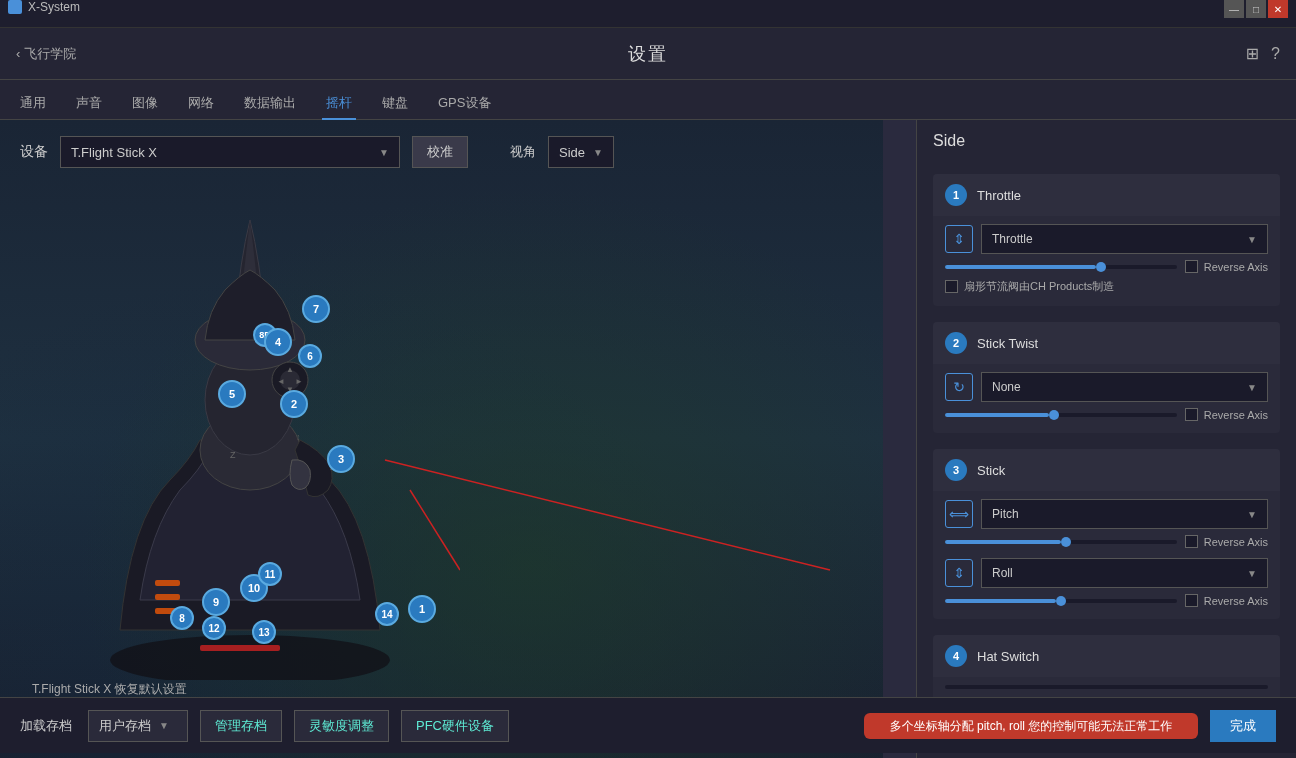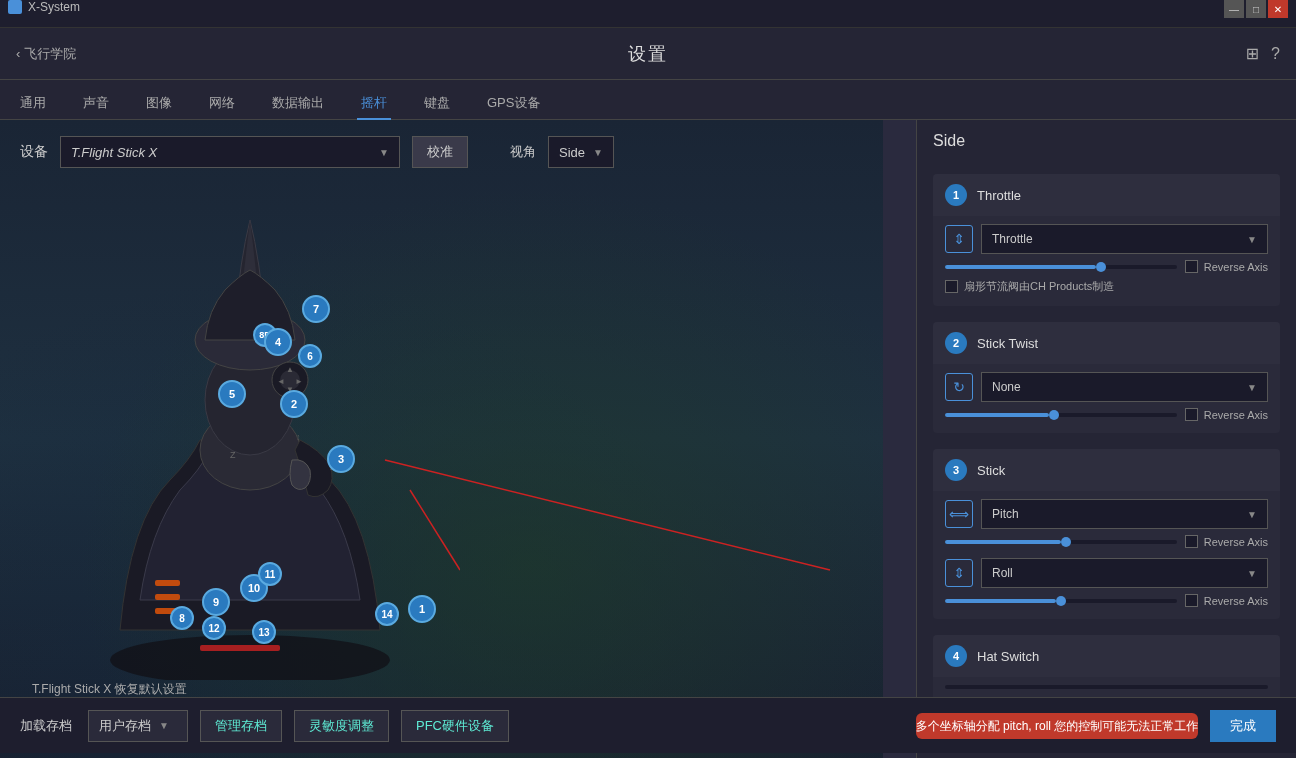--- a/index.html
+++ b/index.html
@@ -106,21 +106,21 @@
     }
 
     
     .nav-tabs {
       background: #252535;
       height: 40px;
       display: flex;
       align-items: flex-end;
       padding: 0 16px;
       border-bottom: 1px solid #444;
-      gap: 29px;
+      gap: 22px;
     }
     .nav-tab {
       padding: 6px 4px;
       color: #aaa;
       cursor: pointer;
       font-size: 13px;
       border-bottom: 2px solid transparent;
       margin-bottom: -1px;
     }
     .nav-tab.active {
@@ -176,21 +176,20 @@
       border: 1px solid #555;
       color: #ccc;
       padding: 5px 10px;
       height: 32px;
       appearance: none;
       cursor: pointer;
       display: flex;
       align-items: center;
       justify-content: space-between;
       max-width: 340px;
-      font-style: italic;
     }
     .calibrate-btn {
       background: #3a3a4a;
       border: 1px solid #555;
       color: #ccc;
       padding: 5px 14px;
       height: 32px;
       cursor: pointer;
       font-size: 13px;
     }
@@ -298,21 +297,21 @@
     }
 
     
     .warning-msg {
       flex: 1;
       text-align: right;
     }
     .warning-text {
       background: #c0392b;
       color: white;
-      padding: 6px 0;
+      padding: 6px 26px;
       font-size: 12px;
       border-radius: 6px;
     }
     .done-btn {
       background: #2a7abf;
       border: none;
       color: white;
       padding: 6px 20px;
       height: 32px;
       cursor: pointer;

